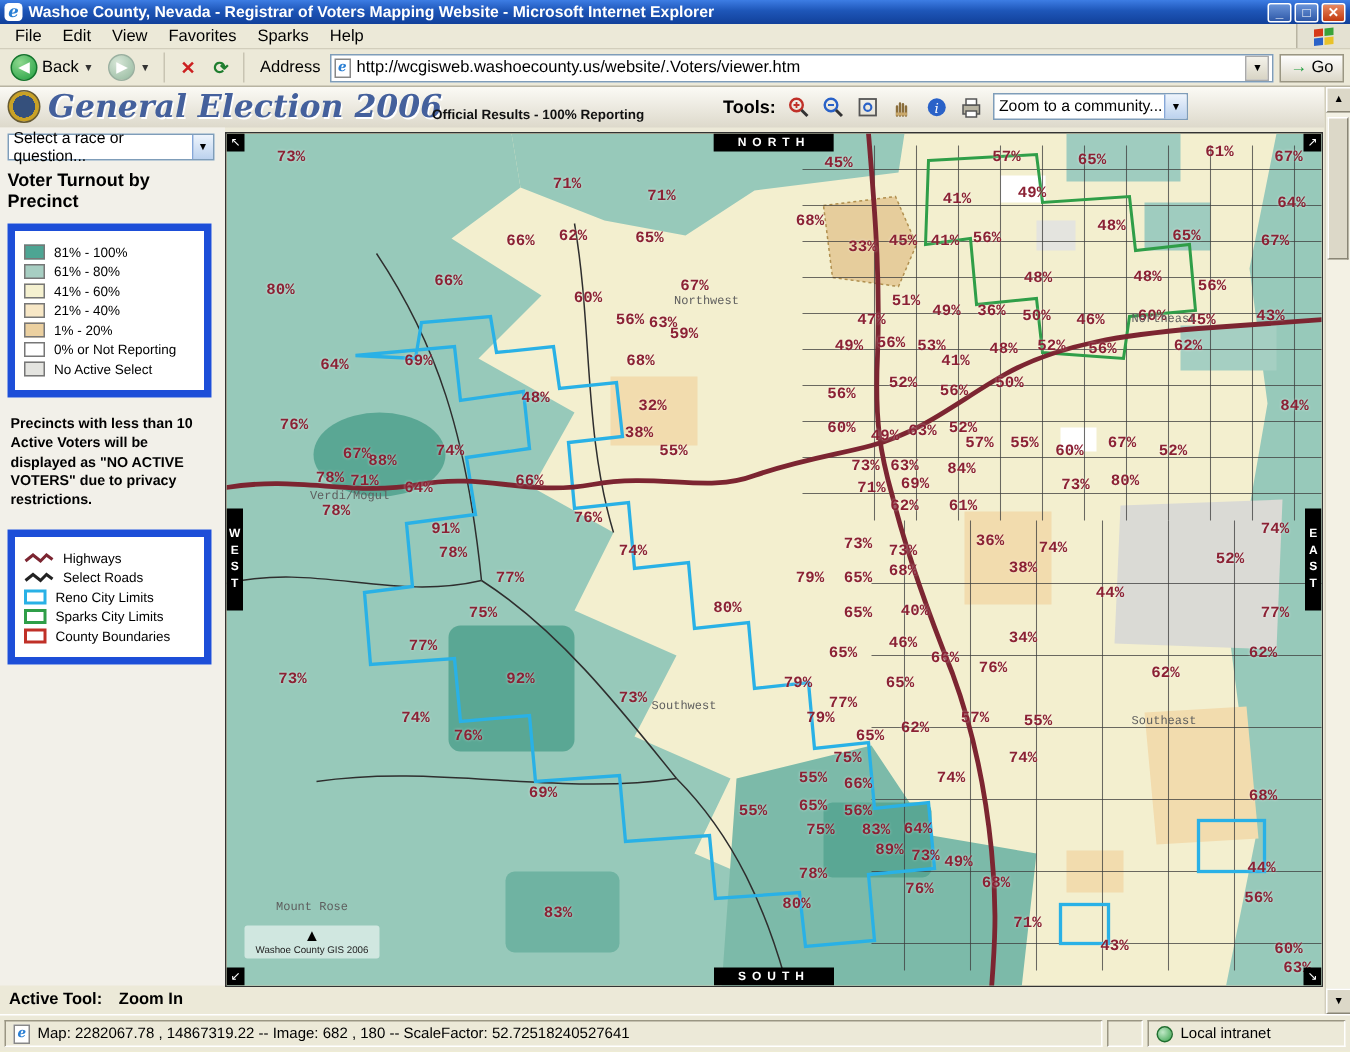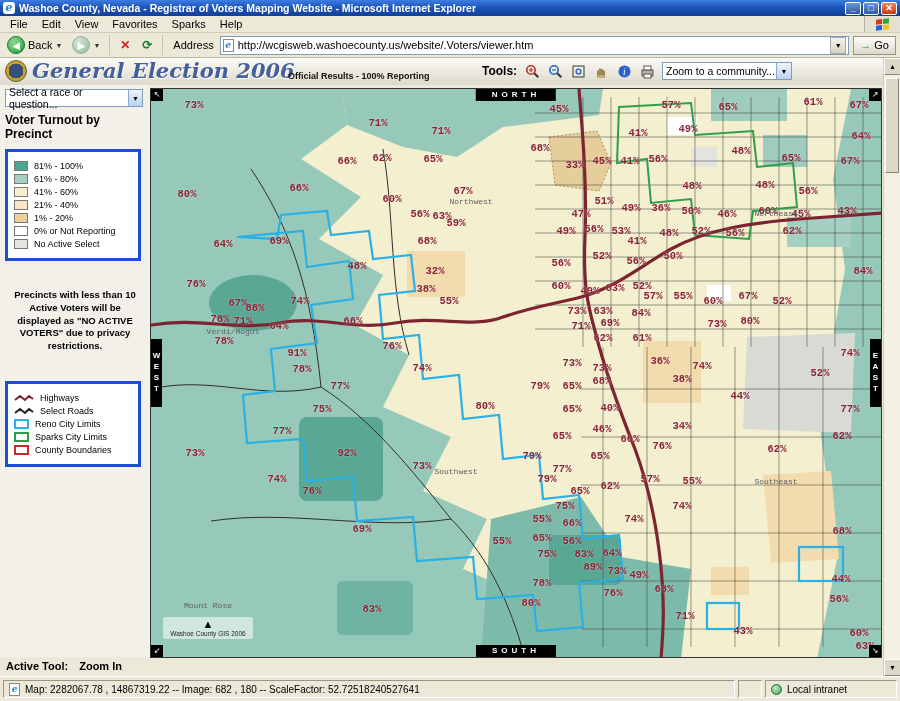--- a/index.html
+++ b/index.html
@@ -74,26 +74,26 @@
     background:linear-gradient(#eef4fc,#bcd2ee);border-left:1px solid #86a7d8;
     display:flex;align-items:center;justify-content:center;}
   .dd-community{left:662px;top:4px;width:130px;}
 
   
   .sidebar{position:absolute;top:85px;left:0;width:150px;height:572px;background:#f2f0e9;
     padding:4px 5px;}
   .dd-race{position:relative;width:138px;margin-bottom:3px;}
   .wait-note{color:#7c2531;font-size:8.5px;font-weight:bold;line-height:1.3;margin:3px 1px 6px;}
   .sb-title{font-size:12px;font-weight:bold;margin:6px 0 8px;}
-  .panel{background:#fff;border:3px solid #1d4ed8;padding:6px 6px;width:136px;}
+  .panel{background:#fff;border:5px solid #1d4ed8;padding:6px 6px;width:136px;}
   .legend-row{display:flex;align-items:center;gap:6px;margin:3px 0;font-size:9px;}
   .swatch{width:14px;height:10px;border:1px solid #777;flex:none;}
   .box-swatch{width:15px;height:10px;border:2px solid #000;background:#fff;flex:none;}
   .line-swatch{flex:none;}
-  .privacy-note{font-size:9.5px;font-weight:bold;text-align:center;line-height:1.35;margin:28px 2px;}
+  .privacy-note{font-size:9.5px;font-weight:bold;text-align:left;line-height:1.35;margin:12px 2px;}
   .active-tool{position:absolute;left:6px;top:660px;font-weight:bold;font-size:11px;}
   .active-tool span{margin-right:8px;}
 
   
   .map-wrap{position:absolute;left:150px;top:88px;width:732px;height:570px;
     border:1px solid #333;background:#f3efcf;overflow:hidden;}
   .map-svg{position:absolute;left:0;top:0;}
   #street-grid line{stroke:#3c3c3c;stroke-width:0.7;opacity:0.75;}
   #west-roads path{stroke:#2e2e2e;stroke-width:1;fill:none;}
   #city-limits .reno{stroke:#29b1e6;stroke-width:2.2;fill:none;}

